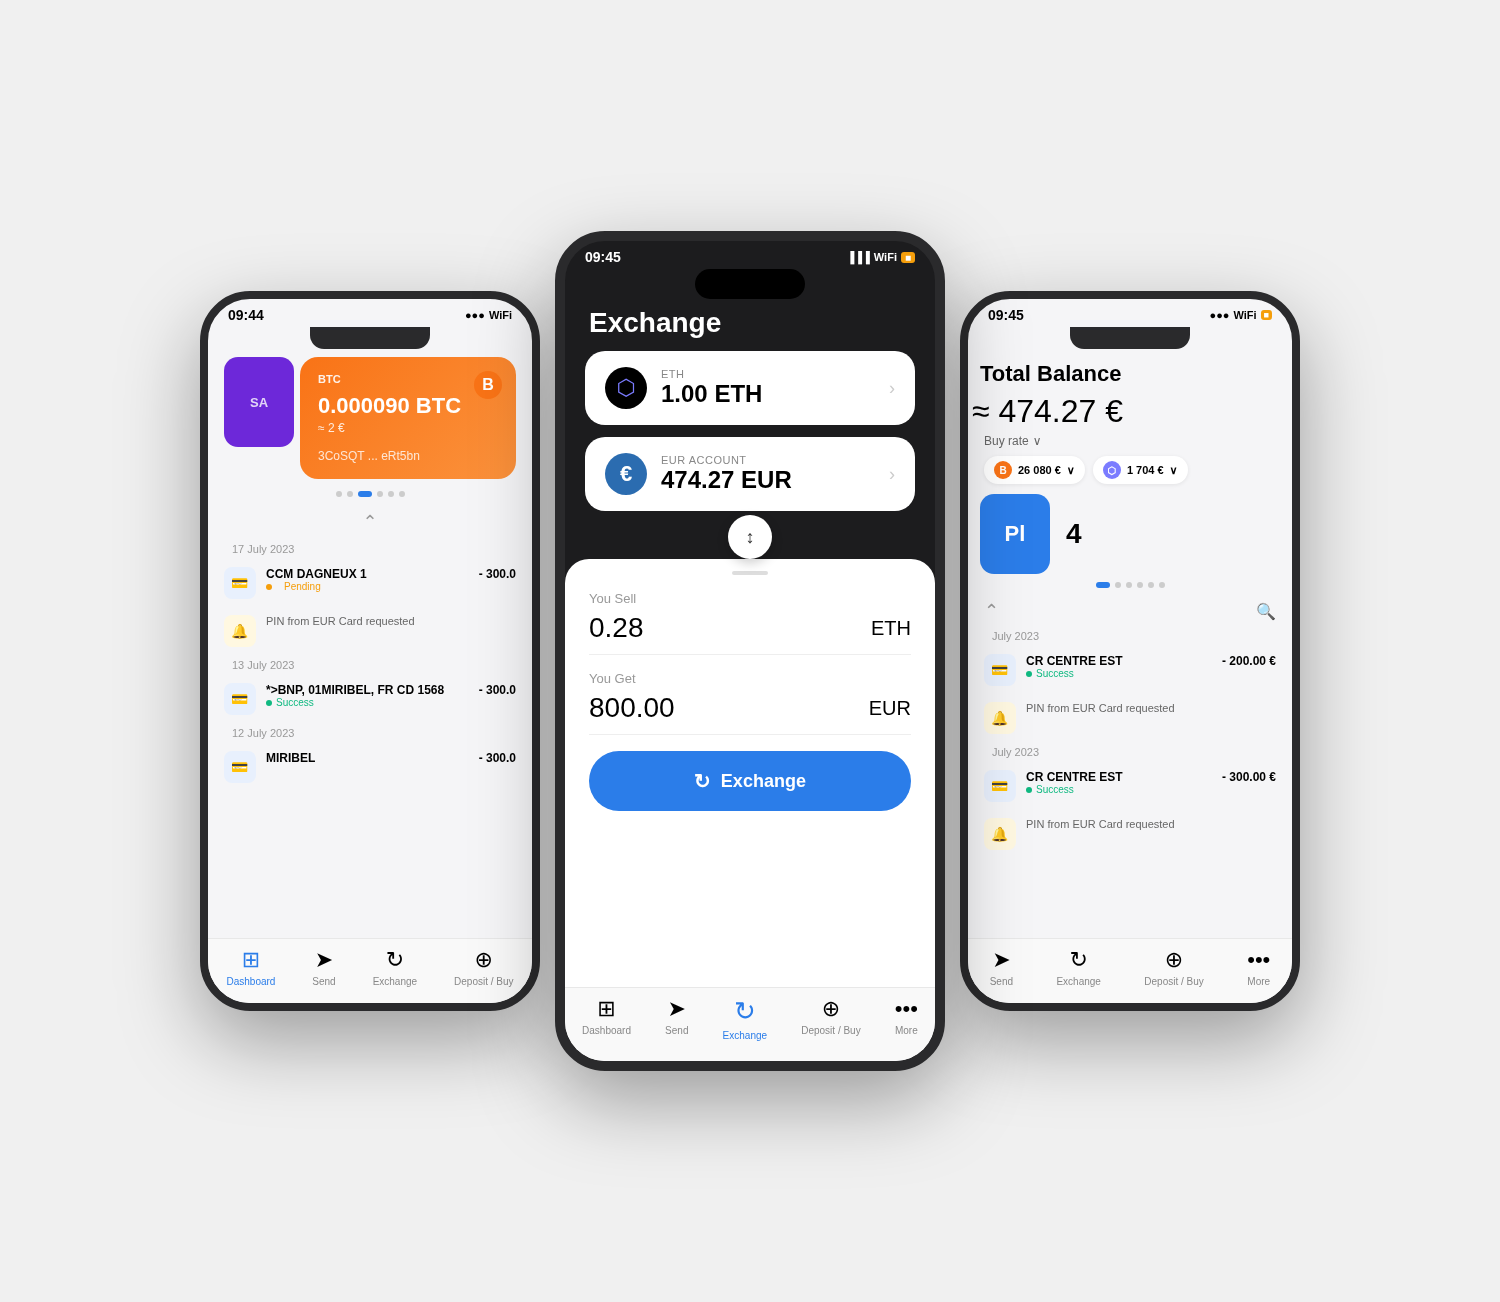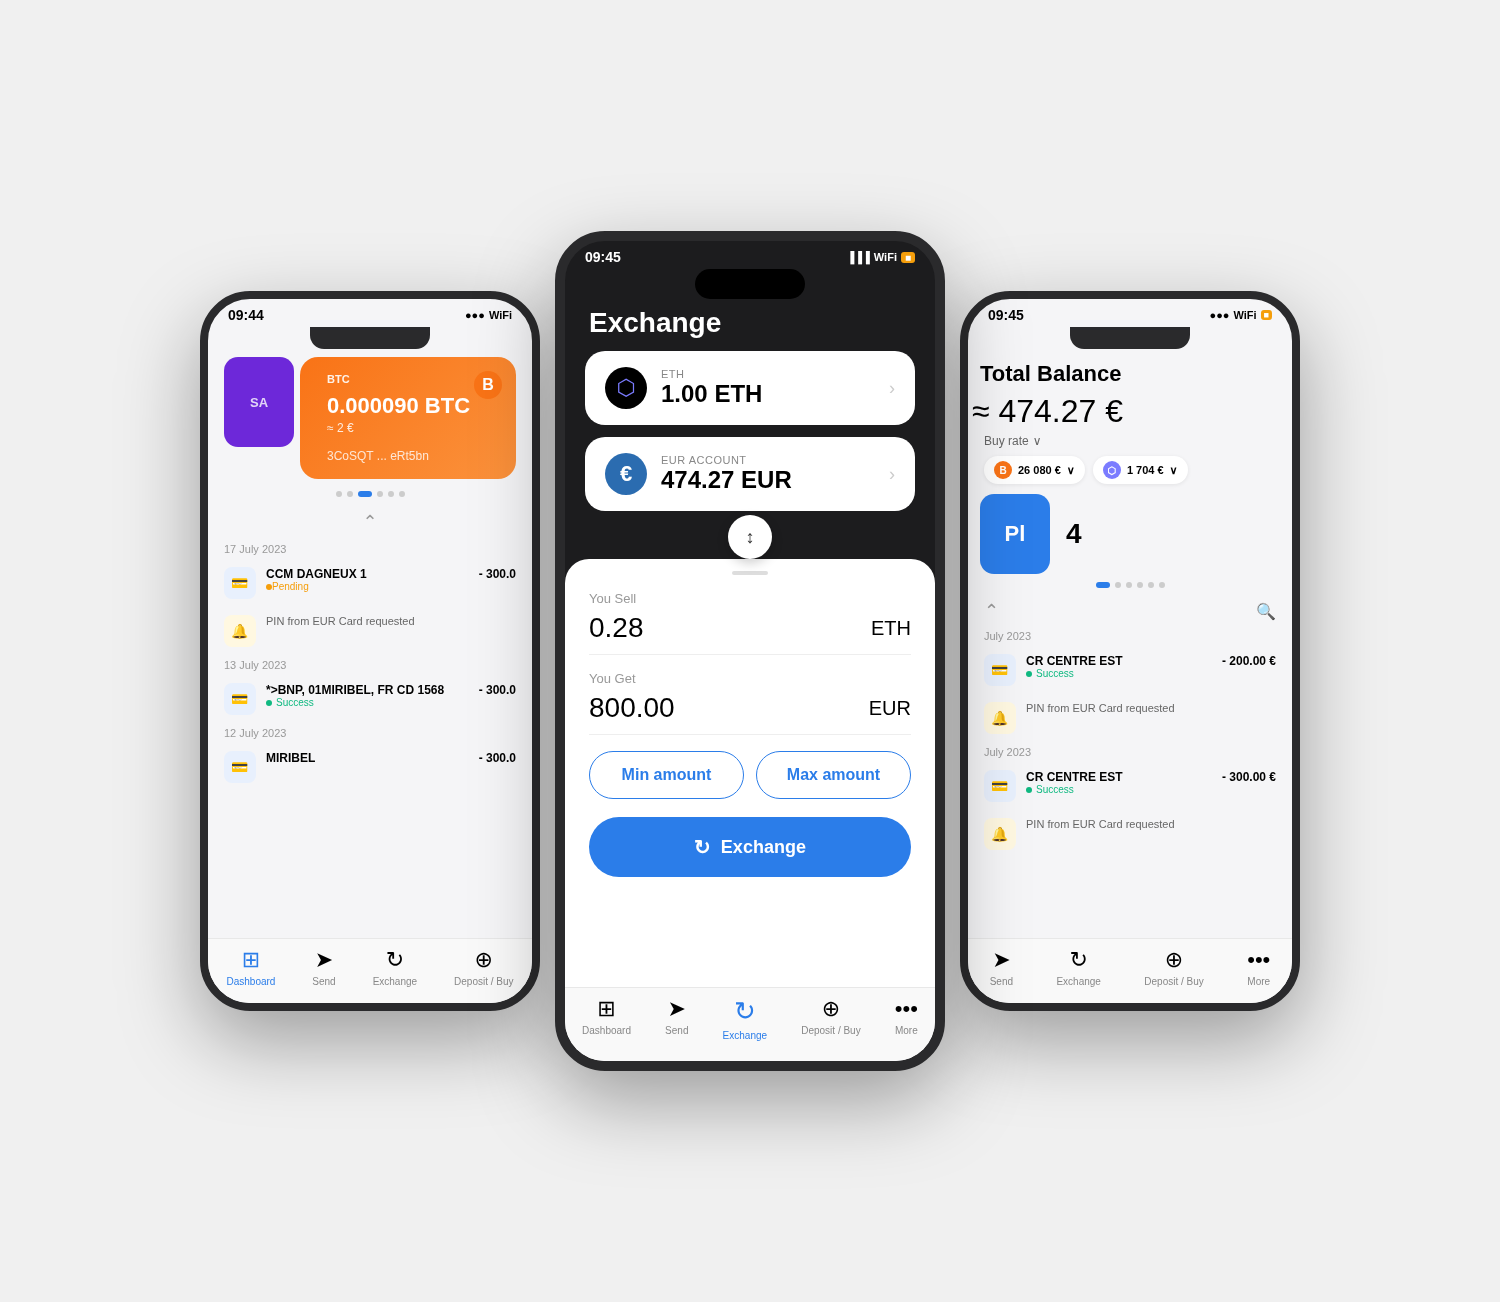--- a/index.html
+++ b/index.html
@@ -329,21 +329,21 @@
       height: 100%;
       display: flex;
       flex-direction: column;
     }
 
     
     .btc-card {
       background: linear-gradient(135deg, #f97316, #fb923c);
       border-radius: 18px;
       margin: 0 16px;
-      padding: 16px 27px;
+      padding: 16px 18px;
       color: #fff;
       position: relative;
     }
 
     .btc-card-label {
       font-size: 11px;
       font-weight: 600;
       opacity: 0.9;
     }
 
@@ -418,21 +418,21 @@
       align-items: center;
       justify-content: center;
       padding: 6px 0;
       color: #999;
       font-size: 18px;
     }
 
     .transaction-date {
       font-size: 11px;
       color: #999;
-      padding: 4px 16px;
+      padding: 4px 24px;
       font-weight: 500;
     }
 
     .transaction-item {
       display: flex;
       align-items: flex-start;
       padding: 8px 16px;
       gap: 10px;
     }
 
@@ -464,21 +464,21 @@
 
     .trans-name {
       font-size: 12px;
       font-weight: 600;
       color: #000;
     }
 
     .trans-status-pending {
       display: flex;
       align-items: center;
-      gap: 0;
+      gap: 12px;
       font-size: 10px;
       color: #f59e0b;
     }
 
     .trans-status-success {
       display: flex;
       align-items: center;
       gap: 4px;
       font-size: 10px;
       color: #10b981;
@@ -747,24 +747,20 @@
           <span class="field-value">0.28</span>
           <span class="field-currency">ETH</span>
         </div>
 
         <div class="field-label">You Get</div>
         <div class="field-row">
           <span class="field-value">800.00</span>
           <span class="field-currency">EUR</span>
         </div>
 
-        <div class="amount-buttons">
-          <button class="amount-btn">Min amount</button>
-          <button class="amount-btn">Max amount</button>
-        </div>
 
         <button class="exchange-btn">
           <span style="font-size:20px;">↻</span>
           <span>Exchange</span>
         </button>
 
         <div style="flex:1;"></div>
 
         <div class="bottom-nav" style="border-radius:0 0 16px 16px; margin: 0 -24px -20px; padding-bottom:20px;">
           <div class="nav-item">

